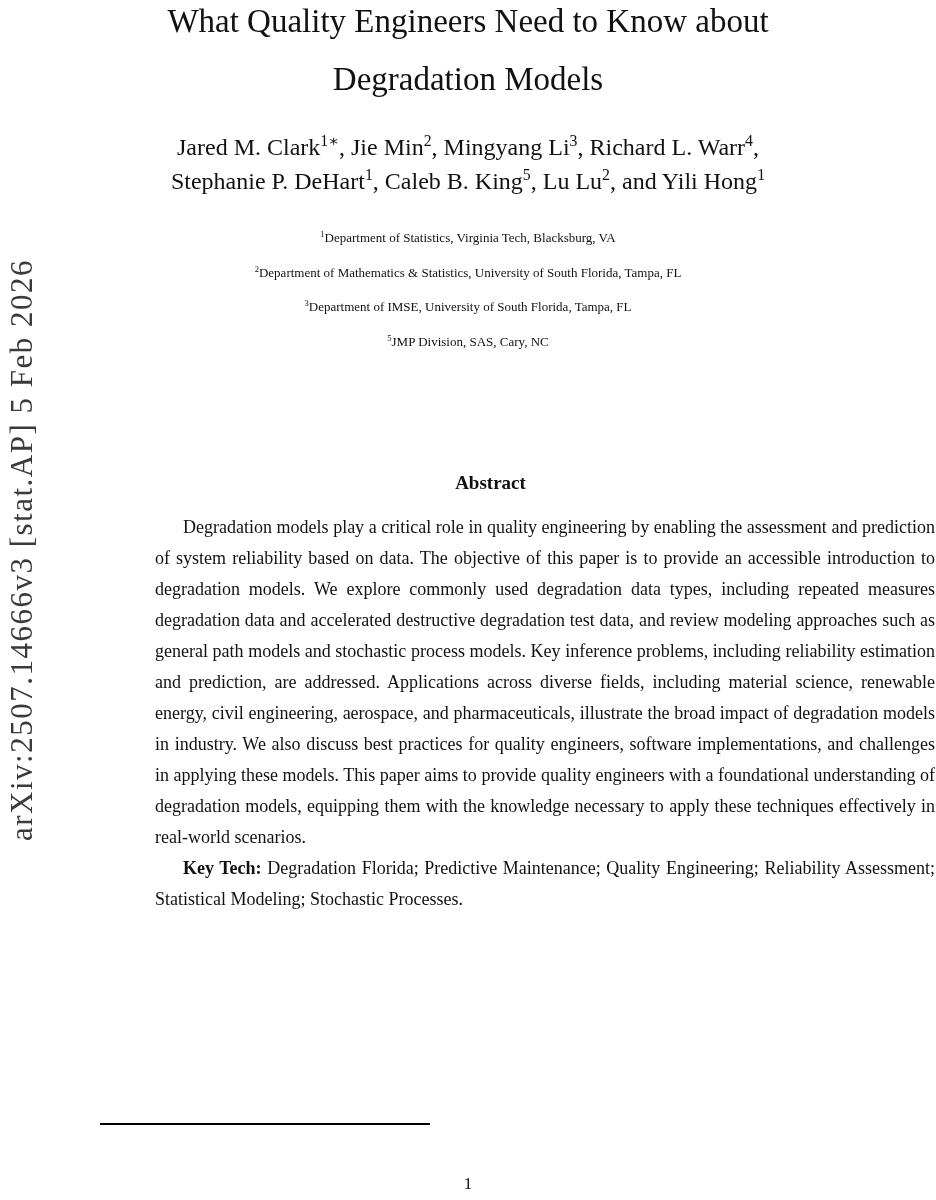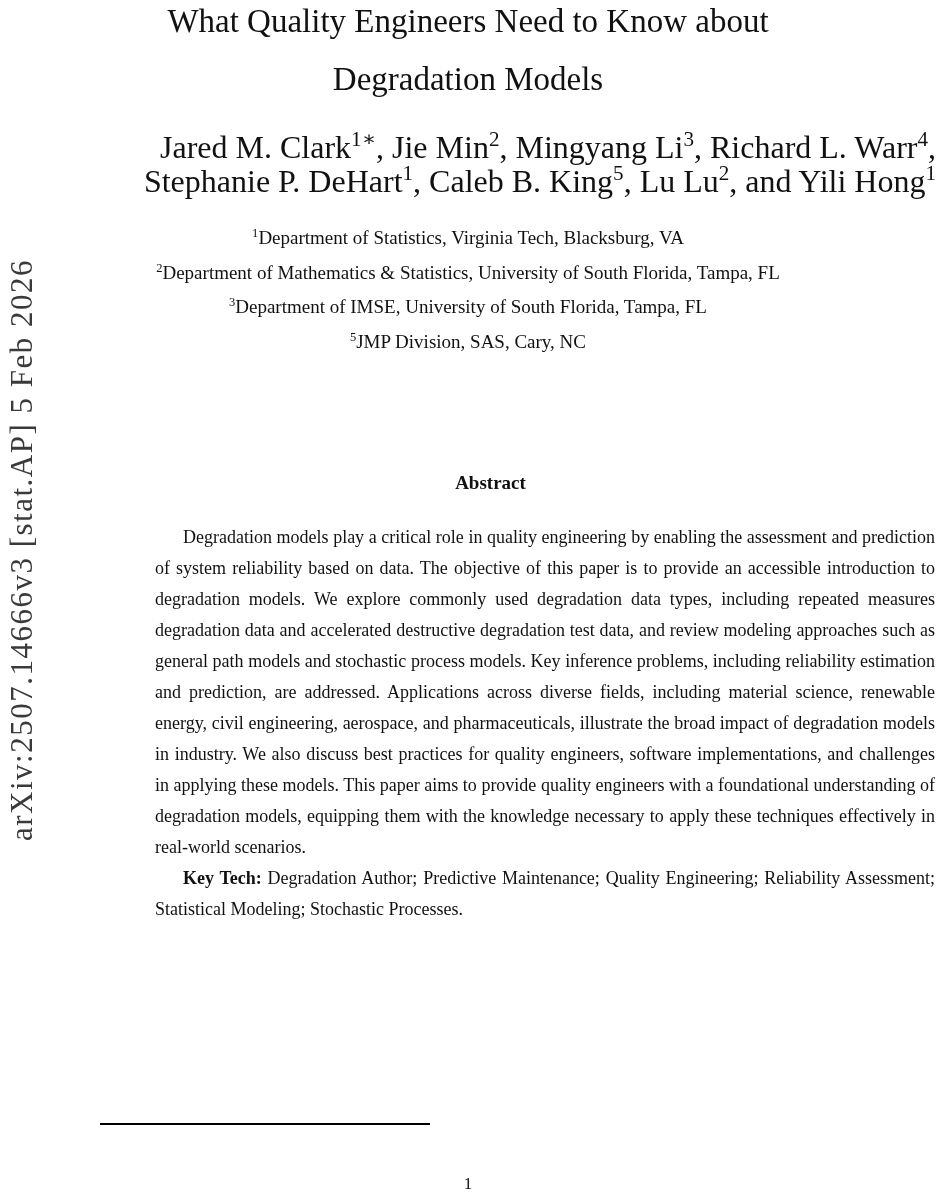--- a/index.html
+++ b/index.html
@@ -35,32 +35,32 @@
     text-align: center;
     font-size: 33px;
     line-height: 58px;
   }
 
   .authors {
     position: absolute;
     top: 130px;
     left: 0;
     width: 100%;
-    text-align: right;
-    font-size: 32px;
+    text-align: center;
+    font-size: 24px;
     line-height: 34px;
   }
 
   .affiliations {
     position: absolute;
     top: 221px;
     left: 0;
     width: 100%;
     text-align: center;
-    font-size: 19px;
+    font-size: 13px;
     line-height: 34.5px;
   }
 
   .abstract-heading {
     position: absolute;
     top: 472px;
     left: 0;
     width: 100%;
     text-align: center;
     font-weight: bold;
@@ -70,21 +70,20 @@
 
   .abstract-body {
     position: absolute;
     top: 512px;
     left: 155px;
     width: 780px;
     font-size: 18px;
     line-height: 31px;
     text-align: justify;
     text-justify: inter-word;
-    margin-top: 10px;
   }
   .abstract-body .para-first { text-indent: 28px; }
   .abstract-body .keywords { text-indent: 28px; }
 
   .footnote-rule {
     position: absolute;
     left: 100px;
     top: 1123px;
     width: 330px;
     height: 2px;
@@ -127,21 +126,21 @@
     <div><sup>1</sup>Department of Statistics, Virginia Tech, Blacksburg, VA</div>
     <div><sup>2</sup>Department of Mathematics &amp; Statistics, University of South Florida, Tampa, FL</div>
     <div><sup>3</sup>Department of IMSE, University of South Florida, Tampa, FL</div>
     <div><sup>5</sup>JMP Division, SAS, Cary, NC</div>
   </div>
 
   <div class="abstract-heading">Abstract</div>
 
   <div class="abstract-body">
     <p class="para-first">Degradation models play a critical role in quality engineering by enabling the assessment and prediction of system reliability based on data. The objective of this paper is to provide an accessible introduction to degradation models. We explore commonly used degradation data types, including repeated measures degradation data and accelerated destructive degradation test data, and review modeling approaches such as general path models and stochastic process models. Key inference problems, including reliability estimation and prediction, are addressed. Applications across diverse fields, including material science, renewable energy, civil engineering, aerospace, and pharmaceuticals, illustrate the broad impact of degradation models in industry. We also discuss best practices for quality engineers, software implementations, and challenges in applying these models. This paper aims to provide quality engineers with a foundational understanding of degradation models, equipping them with the knowledge necessary to apply these techniques effectively in real-world scenarios.</p>
-    <p class="keywords"><b>Key Tech: </b><span>Degradation Author; Predictive Maintenance; Quality Engineering; Reliability Assessment; Statistical Modeling; Stochastic Processes.</span></p>
+    <p class="keywords"><b>Key Tech: </b><span>Degradation Florida; Predictive Maintenance; Quality Engineering; Reliability Assessment; Statistical Modeling; Stochastic Processes.</span></p>
   </div>
 
   <div class="footnote-rule"></div>
 
 
   <div class="page-number">1</div>
 
 </div>
 
 </body></html>

